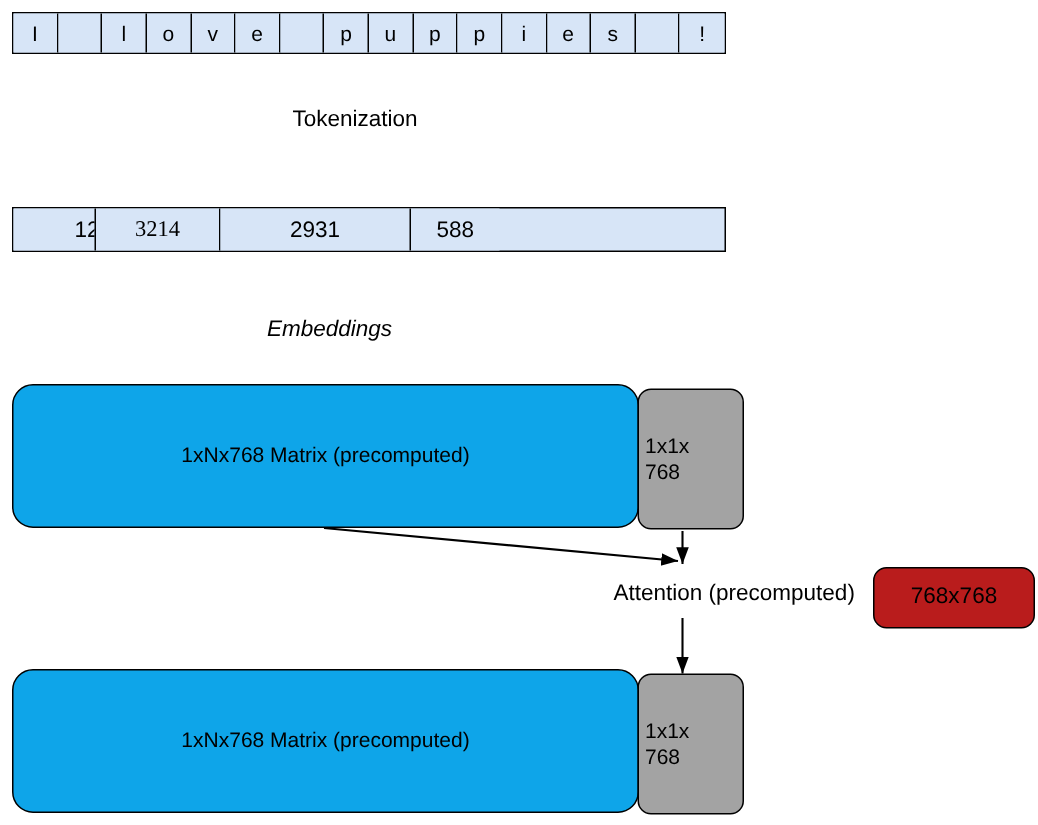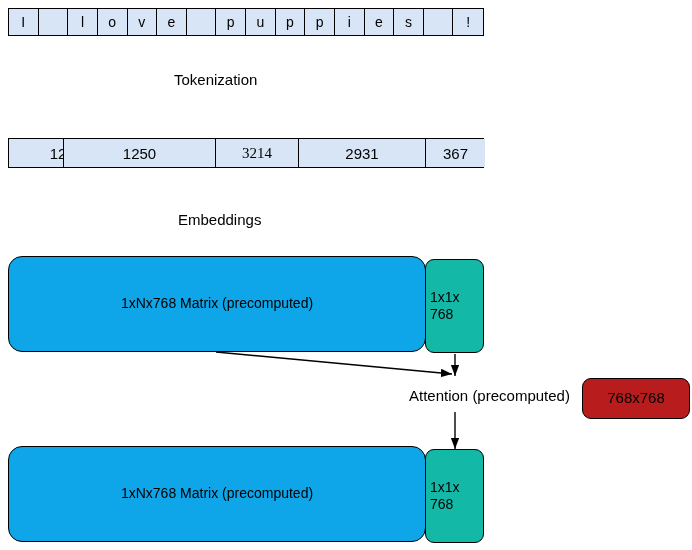--- a/index.html
+++ b/index.html
@@ -68,26 +68,27 @@
   }
 
   
   .caption {
     position: absolute;
     font-size: 15px;
     color: #000000;
     white-space: nowrap;
   }
   #caption-tokenization {
-    left: 174px;
+    left: 195px;
     top: 71px;
   }
   #caption-embeddings {
     left: 178px;
     top: 211px;
+    font-style: italic;
   }
   #caption-attention {
     left: 409px;
     top: 387px;
   }
 
   
   .box {
     position: absolute;
     box-sizing: border-box;
@@ -101,23 +102,23 @@
     color: #000000;
   }
   .matrix-box {
     background: #0ea5e9;
     border-radius: 14px;
     width: 418px;
     height: 96px;
     left: 8px;
   }
   .vector-box {
-    background: #14b8a6;
+    background: #a3a3a3;
     border-radius: 9px;
-    width: 59px;
+    width: 71px;
     height: 94px;
     left: 425px;
     font-size: 14px;
     padding: 0 4px;
     justify-content: flex-start;
     text-align: left;
   }
   #matrix-box-top   { top: 256px; }
   #vector-box-top   { top: 259px; }
   #matrix-box-bottom{ top: 446px; }
@@ -164,24 +165,23 @@
     <div class="cell">e</div>
     <div class="cell">s</div>
     <div class="cell"> </div>
     <div class="cell">!</div>
   </div>
 
   <div id="caption-tokenization" class="caption">Tokenization</div>
 
   <div id="token-strip" class="strip">
     <div class="cell tok" style="flex: 0 0 55px; width: 55px; padding-left: 44px;">12</div>
-    <div class="cell tok" style="flex: 0 0 152px; width: 152px;">1250</div>
     <div class="cell tok" style="flex: 0 0 83px; width: 83px; font-family: Liberation Serif, serif;">3214</div>
     <div class="cell tok" style="flex: 0 0 127px; width: 127px; text-align: center;">2931</div>
-    <div class="cell tok" style="flex: 0 0 59px; width: 59px;">367</div>
+    <div class="cell tok" style="flex: 0 0 59px; width: 59px;">588</div>
   </div>
 
   <div id="caption-embeddings" class="caption">Embeddings</div>
 
   <div id="matrix-box-top" class="box matrix-box">1xNx768 Matrix (precomputed)</div>
 
   <div id="vector-box-top" class="box vector-box">
     <span><span>1x1x</span><br><span>768</span></span>
   </div>
 

